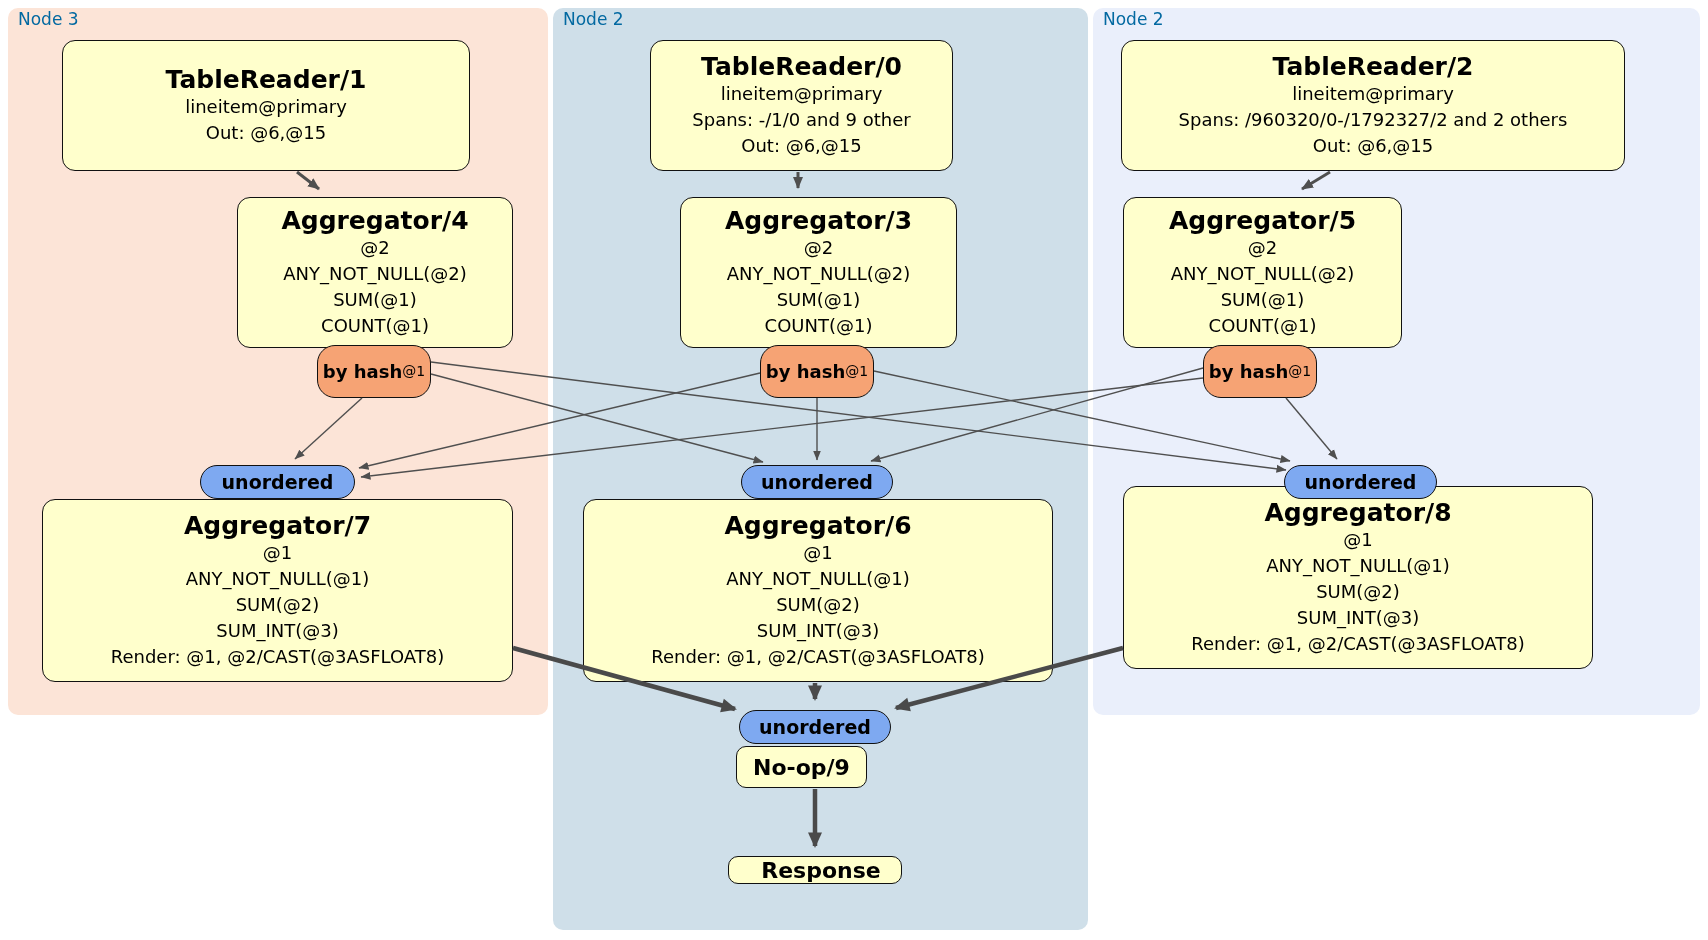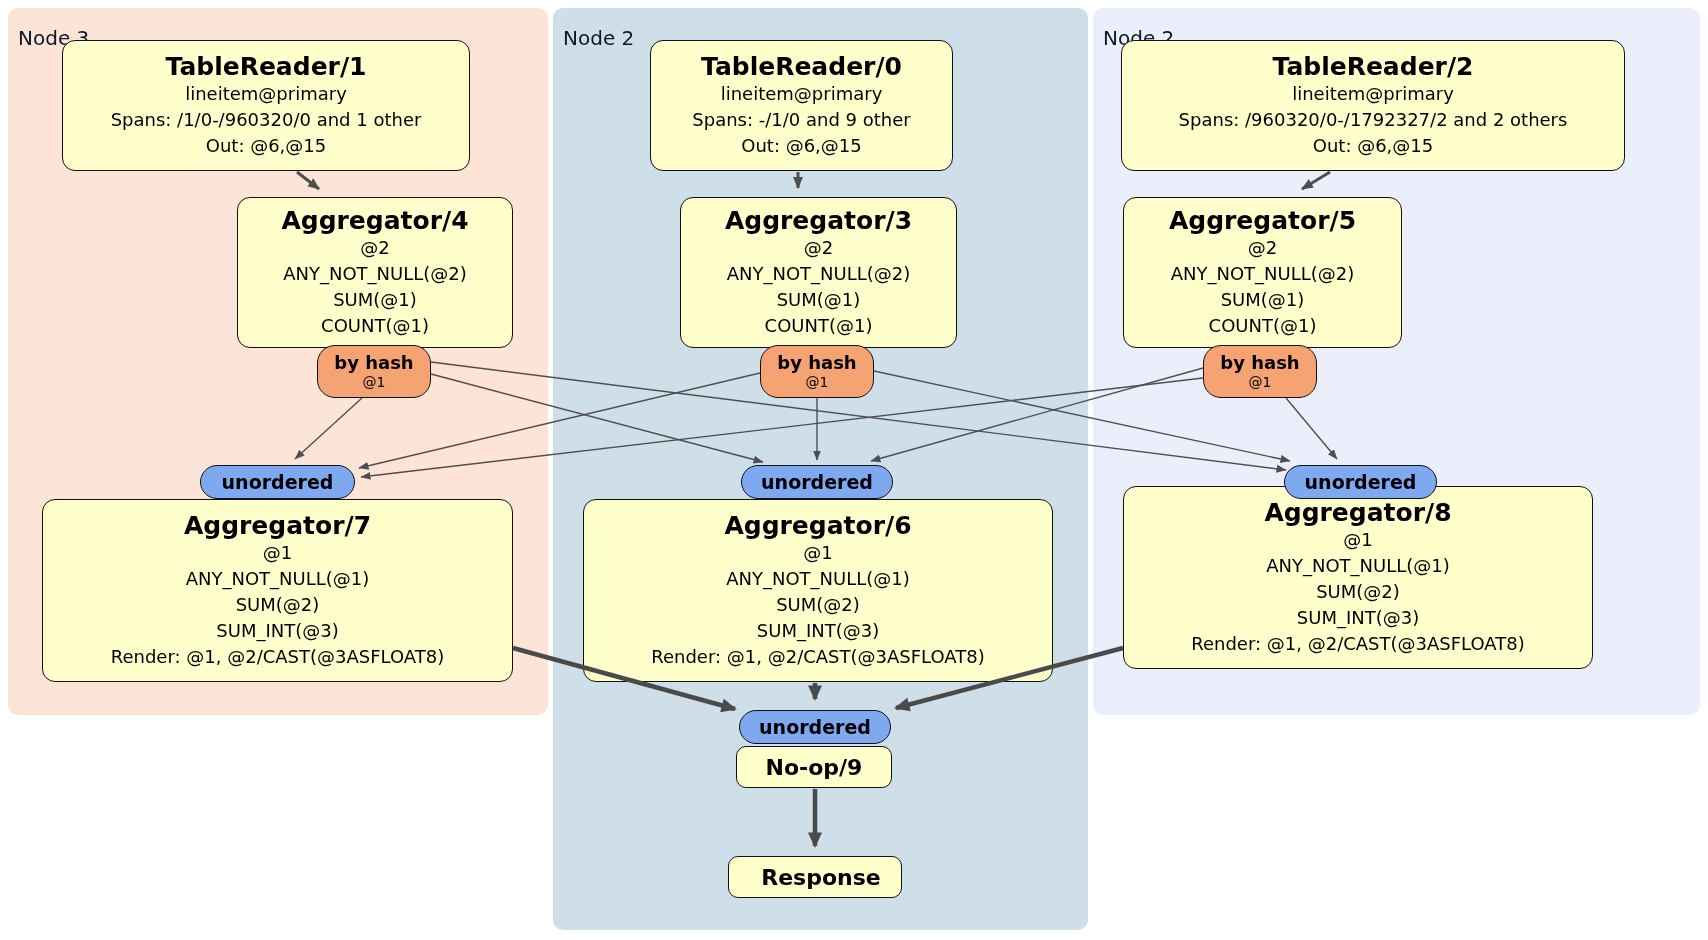--- a/index.html
+++ b/index.html
@@ -2,32 +2,32 @@
 <html><head>
 <meta charset="utf-8">
 <style>
   html,body{margin:0;padding:0;background:#ffffff;}
   .canvas{
     position:relative;width:1708px;height:940px;overflow:hidden;
     font-family:"DejaVu Sans","Liberation Sans",sans-serif;color:#000;
     background:#ffffff;
   }
   .region{position:absolute;border-radius:10px;}
-  .region-label{position:absolute;top:18px;left:10px;font-size:20px;color:#0f172a;}
+  .region-label{position:absolute;top:1px;left:10px;font-size:17px;color:#0369a1;}
   .edges{position:absolute;left:0;top:0;z-index:5;pointer-events:none;}
   .pbox{
     position:absolute;background:#ffffcc;border:1.6px solid #111;border-radius:13px;
     display:flex;flex-direction:column;justify-content:center;align-items:center;
     box-sizing:border-box;z-index:3;text-align:center;white-space:nowrap;
   }
   .ptitle{font-weight:bold;font-size:25px;line-height:29px;}
   .pline{font-size:18px;line-height:26px;}
   .router{
     position:absolute;background:#f6a374;border:1.7px solid #111;border-radius:18px;
-    display:flex;flex-direction:column;justify-content:center;align-items:center;
+    display:flex;justify-content:center;align-items:center;
     box-sizing:border-box;z-index:4;text-align:center;
   }
   .router-label{font-weight:bold;font-size:18px;line-height:22px;}
   .router-detail{font-size:14px;line-height:17px;}
   .sync{
     position:absolute;background:#7ea9f1;border:1.7px solid #111;border-radius:17px;
     display:flex;justify-content:center;align-items:center;
     box-sizing:border-box;z-index:4;
     font-weight:bold;font-size:19px;
   }
@@ -48,21 +48,20 @@
   <div class="region" style="left:553px;top:8px;width:535px;height:922px;background:#cfdfe9;">
     <div class="region-label">Node 2</div>
   </div>
   <div class="region" style="left:1093px;top:8px;width:607px;height:707px;background:#eaeffb;">
     <div class="region-label">Node 2</div>
   </div>
 
   <div class="pbox" style="left:62px;top:40px;width:408px;height:131px;">
     <div class="ptitle">TableReader/1</div>
     <div class="pline">lineitem@primary</div>
-    <div class="pline">Spans: /1/0-/960320/0 and 1 other</div>
     <div class="pline">Out: @6,@15</div>
   </div>
   <div class="pbox" style="left:650px;top:40px;width:303px;height:131px;">
     <div class="ptitle">TableReader/0</div>
     <div class="pline">lineitem@primary</div>
     <div class="pline">Spans: -/1/0 and 9 other</div>
     <div class="pline">Out: @6,@15</div>
   </div>
   <div class="pbox" style="left:1121px;top:40px;width:504px;height:131px;">
     <div class="ptitle">TableReader/2</div>
@@ -137,24 +136,24 @@
     <div class="pline">@1</div>
     <div class="pline">ANY_NOT_NULL(@1)</div>
     <div class="pline">SUM(@2)</div>
     <div class="pline">SUM_INT(@3)</div>
     <div class="pline">Render: @1, @2/CAST(@3ASFLOAT8)</div>
   </div>
 
   <div class="sync" style="left:739px;top:710px;width:152px;height:34px;">
     <span>unordered</span>
   </div>
-  <div class="termbox" style="left:736px;top:746px;width:156px;height:42px;">
+  <div class="termbox" style="left:736px;top:746px;width:131px;height:42px;">
     <span>No-op/9</span>
   </div>
-  <div class="termbox" style="left:728px;top:856px;width:174px;height:42px;padding-left:12px;">
+  <div class="termbox" style="left:728px;top:856px;width:174px;height:28px;padding-left:12px;">
     <span>Response</span>
   </div>
 
   <svg class="edges" width="1708" height="940" viewBox="0 0 1708 940">
     <defs>
       <marker id="ah-s" markerUnits="userSpaceOnUse" markerWidth="12" markerHeight="10" refX="9.5" refY="4.5" orient="auto">
         <path d="M0,0.5 L10,4.5 L0,8.5 Z" fill="#4f4f4f"></path>
       </marker>
       <marker id="ah-m" markerUnits="userSpaceOnUse" markerWidth="14" markerHeight="12" refX="11" refY="5.5" orient="auto">
         <path d="M0,0.5 L12,5.5 L0,10.5 Z" fill="#4f4f4f"></path>

